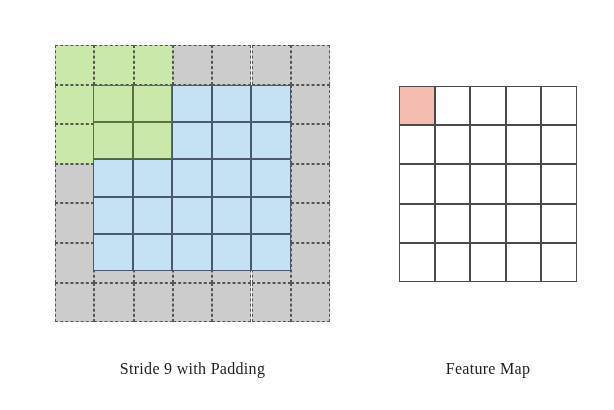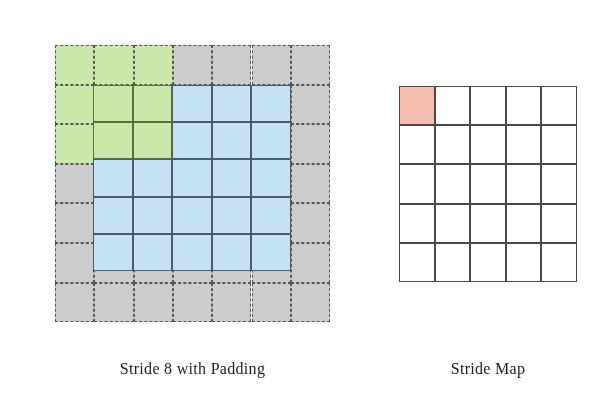--- a/index.html
+++ b/index.html
@@ -180,15 +180,15 @@
     <div class="fm-cell" style="left: 71.2px; top: 117.6px; width: 35.6px; height: 39.2px;"></div>
     <div class="fm-cell" style="left: 106.8px; top: 117.6px; width: 35.6px; height: 39.2px;"></div>
     <div class="fm-cell" style="left: 142.4px; top: 117.6px; width: 35.6px; height: 39.2px;"></div>
     <div class="fm-cell" style="left: 0px; top: 156.8px; width: 35.6px; height: 39.2px;"></div>
     <div class="fm-cell" style="left: 35.6px; top: 156.8px; width: 35.6px; height: 39.2px;"></div>
     <div class="fm-cell" style="left: 71.2px; top: 156.8px; width: 35.6px; height: 39.2px;"></div>
     <div class="fm-cell" style="left: 106.8px; top: 156.8px; width: 35.6px; height: 39.2px;"></div>
     <div class="fm-cell" style="left: 142.4px; top: 156.8px; width: 35.6px; height: 39.2px;"></div>
   </div>
 
-<div class="caption" id="caption-left">Stride 8 with Padding</div>
+<div class="caption" id="caption-left">Stride 9 with Padding</div>
 
-<div class="caption" id="caption-right">Stride Map</div>
+<div class="caption" id="caption-right">Feature Map</div>
 
 </body></html>

